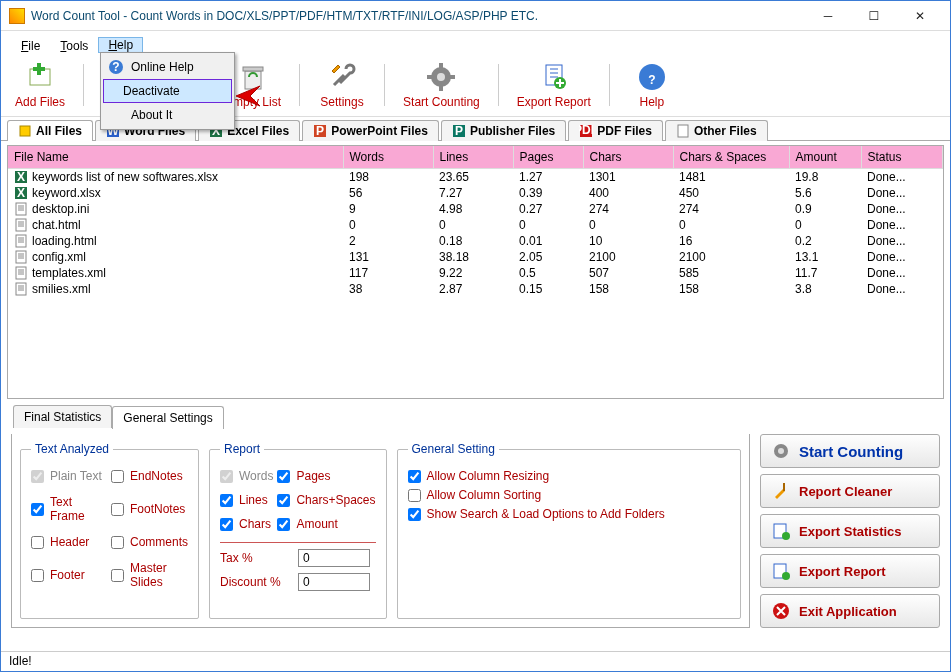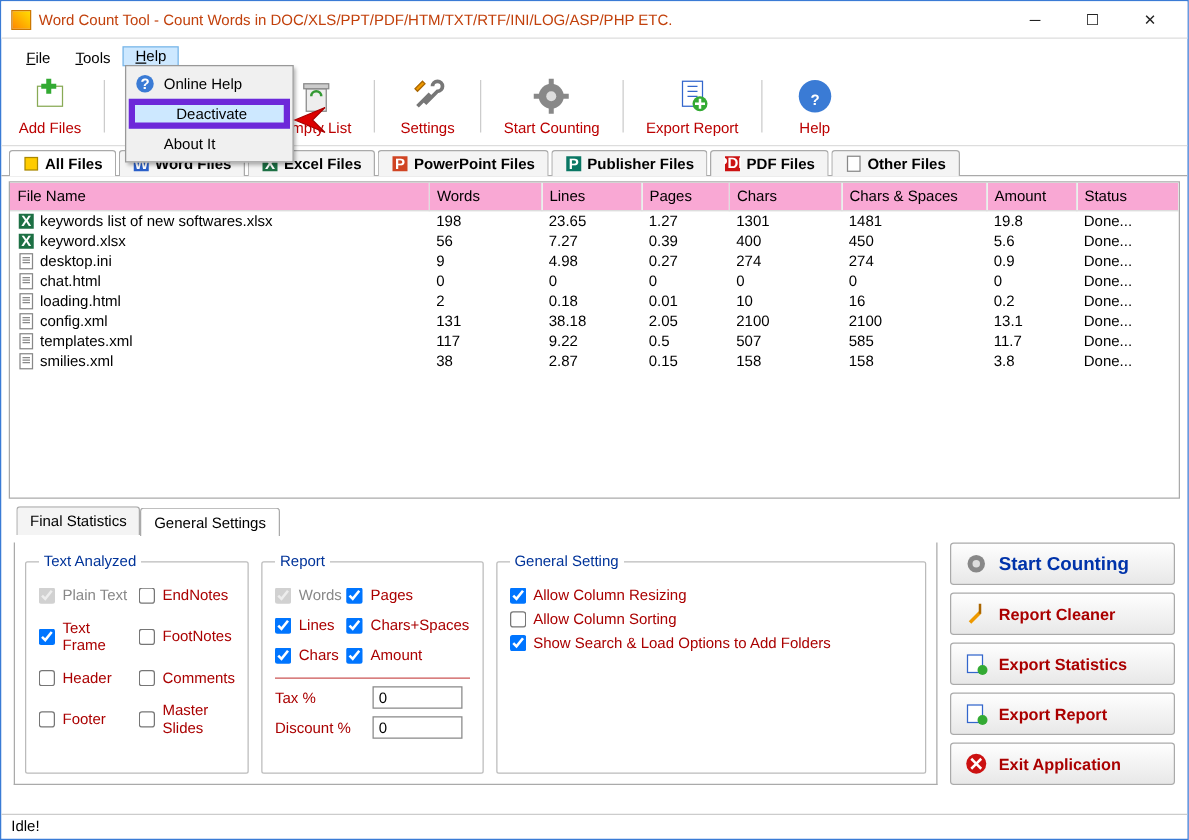--- a/index.html
+++ b/index.html
@@ -1,28 +1,28 @@
 <!DOCTYPE html>
 <html><head>
 <meta charset="utf-8">
 <style>
 *{box-sizing:border-box;margin:0;padding:0;font-family:"Segoe UI",Tahoma,sans-serif;font-size:12px;}
 body{background:#fff;width:951px;height:672px;overflow:hidden;border:1px solid #3a7bd5;position:relative;}
 .titlebar{height:30px;background:#fff;display:flex;align-items:center;padding:0 8px;border-bottom:1px solid #ddd;}
 .titlebar .appicon{width:16px;height:16px;background:linear-gradient(45deg,#f80,#fd0);border:1px solid #c70;margin-right:6px;}
-.titlebar .title{flex:1;color:#c2410c;}
+.titlebar .title{flex:1;color:#0c4a6e;}
 .winbtns{display:flex;gap:2px;}
 .winbtn{width:44px;height:28px;display:flex;align-items:center;justify-content:center;color:#222;}
 .menubar{height:22px;display:flex;align-items:flex-end;padding-left:10px;position:relative;z-index:50;}
 .menuitem{padding:0 10px;display:flex;align-items:center;cursor:default;}
 .menuitem .u{text-decoration:underline;}
 .menuitem.open{background:#cde8ff;border:1px solid #7ab6e8;padding:0 9px;}
 .dropdown{position:absolute;top:51px;left:99px;width:135px;background:#f0f0f0;border:1px solid #999;box-shadow:2px 2px 3px rgba(0,0,0,.3);z-index:100;padding:2px;}
 .dropitem{display:flex;align-items:center;height:24px;padding-left:28px;position:relative;}
-.dropitem.highlight{background:#cde8ff;border:5px solid #6d28d9;padding-left:33px;}
+.dropitem.highlight{background:#cde8ff;border:1px solid #6d28d9;padding-left:19px;}
 .dropitem .dico{position:absolute;left:4px;width:18px;height:18px;display:flex;align-items:center;justify-content:center;}
 .redarrow{position:absolute;top:83px;left:231px;z-index:110;}
 .toolbar{height:64px;display:flex;align-items:center;padding:0 8px;gap:12px;border-bottom:1px solid #ddd;}
 .tbtn{display:flex;flex-direction:column;align-items:center;justify-content:center;gap:2px;min-width:60px;height:56px;padding:0 6px;}
 .tbtn .ticon{width:32px;height:32px;display:flex;align-items:center;justify-content:center;}
 .tbtn .tlabel{color:#b00;font-size:12px;white-space:nowrap;}
 .tsep{width:1px;height:42px;background:#ccc;}
 .tabs{height:24px;display:flex;align-items:end;padding-left:6px;border-bottom:1px solid #aaa;gap:2px;}
 .tab{display:flex;align-items:center;gap:4px;padding:3px 10px;border:1px solid #aaa;border-bottom:none;background:#f4f4f4;font-weight:bold;cursor:default;position:relative;top:1px;border-radius:3px 3px 0 0;}
 .tab.active{background:#fff;}

